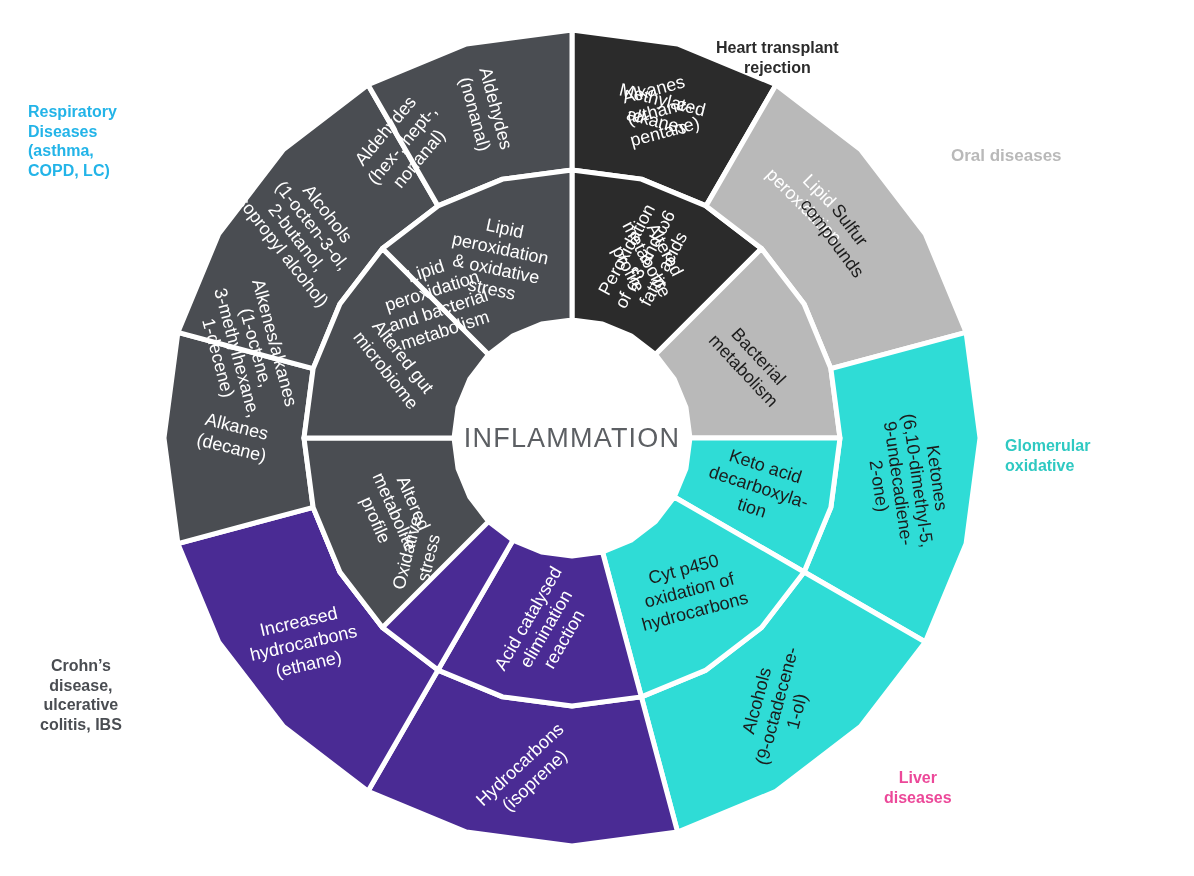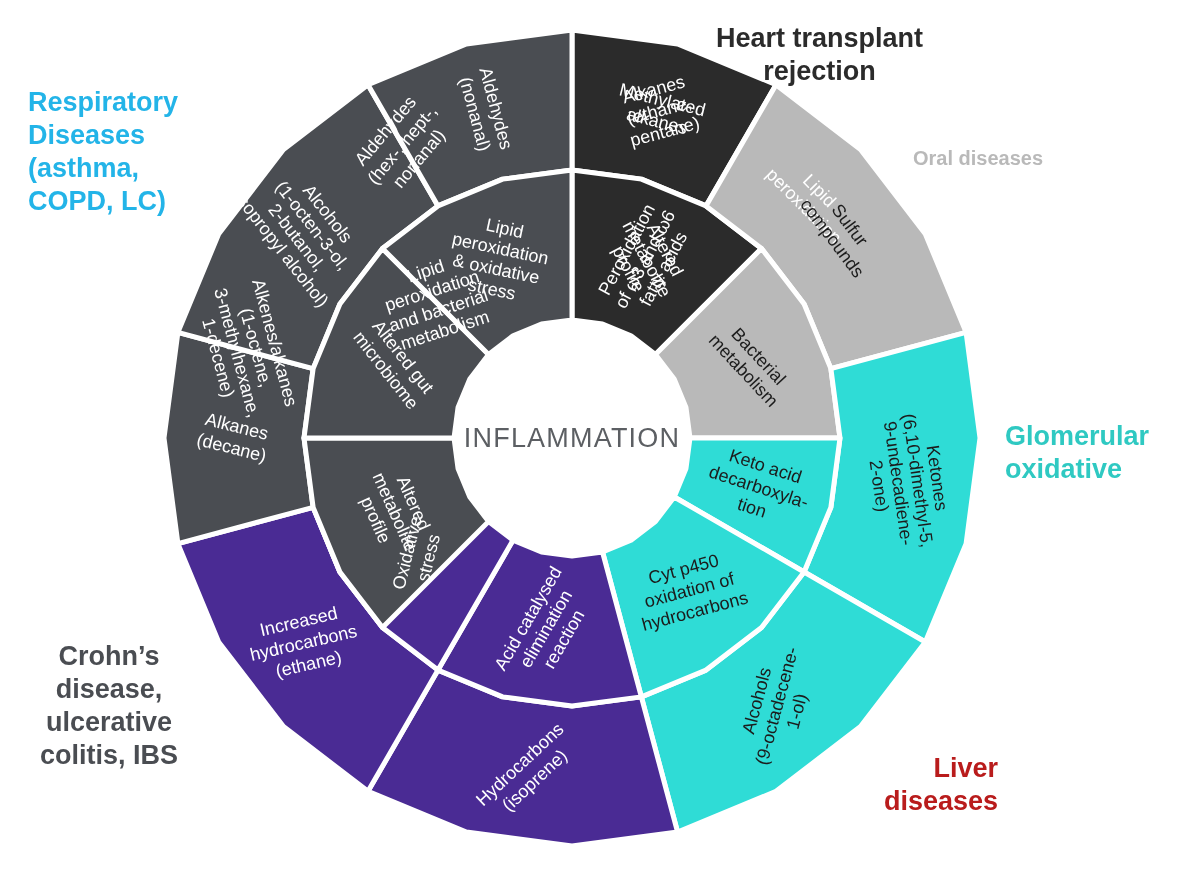--- a/index.html
+++ b/index.html
@@ -6,22 +6,22 @@
   body{width:1194px;height:876px;overflow:hidden;
        font-family:"Liberation Sans","DejaVu Sans",sans-serif;}
   #stage{position:relative;width:1194px;height:876px;background:#fff;}
   svg{position:absolute;left:0;top:0;}
   .seg-label{font-family:"Liberation Sans","DejaVu Sans",sans-serif;
              font-size:18px;font-weight:400;dominant-baseline:middle;}
   .center-text{font-family:"Liberation Sans","DejaVu Sans",sans-serif;
                font-size:27px;fill:#5c5f63;letter-spacing:1.2px;
                text-anchor:middle;dominant-baseline:middle;}
   .cat{position:absolute;font-weight:bold;line-height:1.22;white-space:pre-line;}
-  .cat.size-lg{font-size:27px;}
-  .cat.size-md{font-size:20px;}
+  .cat.size-lg{font-size:16px;margin-top:16px;}
+  .cat.size-md{font-size:17px;margin-left:38px;}
 </style>
 </head>
 <body>
 
 <div id="stage">
   <svg id="wheel" width="1194" height="876" viewBox="0 0 1194 876">
       <g>
         <path d="M 572.00,30.00 L 677.60,43.90 L 776.00,84.66 L 706.00,205.91 L 641.36,179.13 L 572.00,170.00 Z" fill="#00b8f0" stroke="#ffffff" stroke-width="5" stroke-linejoin="round"></path>
         <path d="M 776.00,84.66 L 860.50,149.50 L 925.34,234.00 L 804.09,304.00 L 761.50,248.50 L 706.00,205.91 Z" fill="#00b8f0" stroke="#ffffff" stroke-width="5" stroke-linejoin="round"></path>
         <path d="M 218.66,234.00 L 283.50,149.50 L 368.00,84.66 L 466.40,43.90 L 572.00,30.00 L 572.00,170.00 L 502.64,179.13 L 438.00,205.91 L 382.50,248.50 L 339.91,304.00 Z" fill="#00b8f0" stroke="#ffffff" stroke-width="5" stroke-linejoin="round"></path>
@@ -79,20 +79,20 @@
   <div id="cat-layer">
       <div class="cat size-lg" style="left: 28px; top: 86px; color: rgb(35, 180, 232); text-align: left;">Respiratory
 Diseases
 (asthma,
 COPD, LC)</div>
       <div class="cat size-lg" style="left: 716px; top: 22px; color: rgb(43, 43, 43); text-align: center;">Heart transplant
 rejection</div>
       <div class="cat size-md" style="left: 913px; top: 146px; color: rgb(185, 185, 185); text-align: left;">Oral diseases</div>
       <div class="cat size-lg" style="left: 1005px; top: 420px; color: rgb(47, 201, 194); text-align: left;">Glomerular
 oxidative</div>
-      <div class="cat size-lg" style="left: 884px; top: 752px; color: #b91c1c; text-align: right;">Liver
+      <div class="cat size-lg" style="left: 884px; top: 752px; color: #ec4899; text-align: center;">Liver
 diseases</div>
       <div class="cat size-lg" style="left: 40px; top: 640px; color: rgb(74, 77, 82); text-align: center;">Crohn’s
 disease,
 ulcerative
 colitis, IBS</div>
     </div>
 </div>
 
 </body></html>

